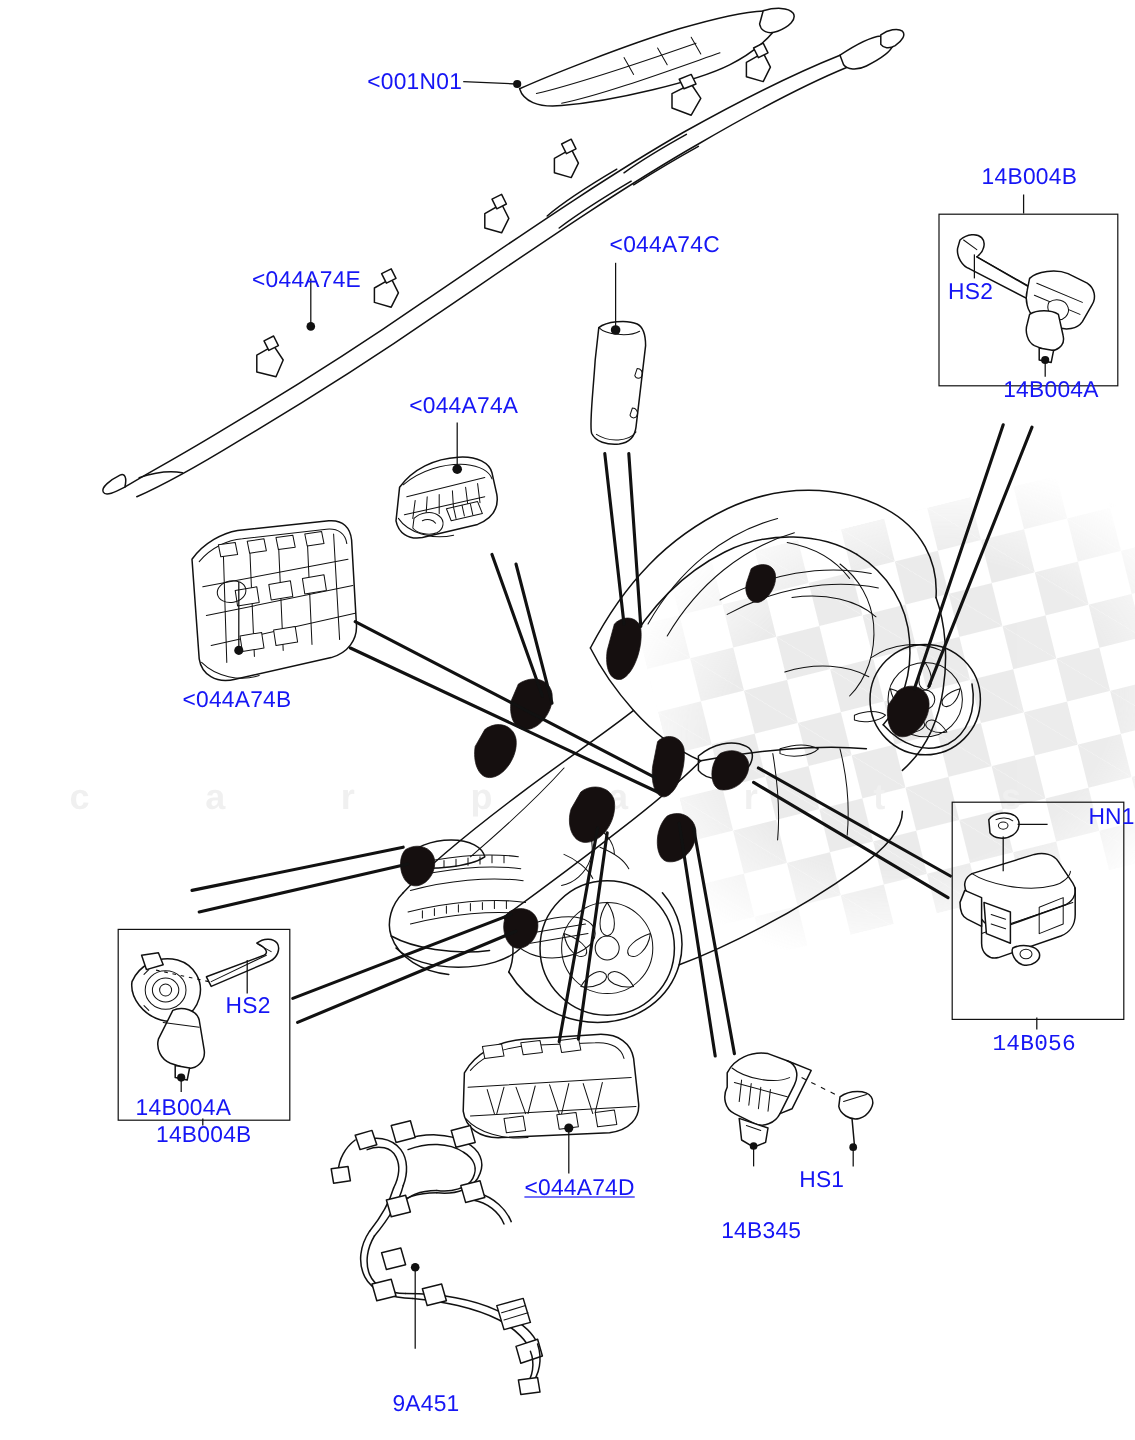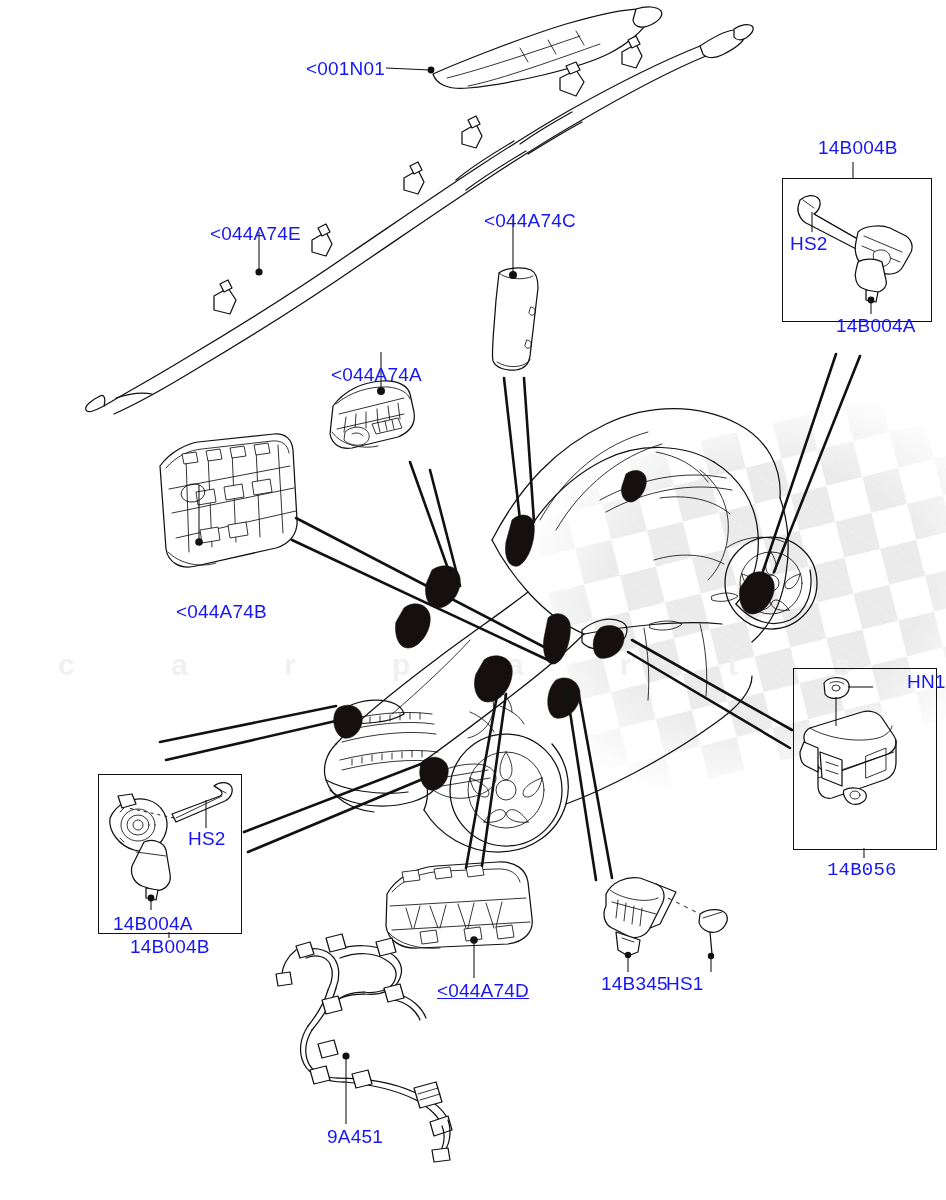--- a/index.html
+++ b/index.html
@@ -565,29 +565,29 @@
       <path class="stW" d="M612 878 L578 690"></path>
     </g>
   </svg>
 
   <div class="partbox" style="left:782px;top:178px;width:148px;height:142px;"></div>
   <div class="partbox" style="left:793px;top:668px;width:142px;height:180px;"></div>
   <div class="partbox" style="left:98px;top:774px;width:142px;height:158px;"></div>
 
   <div class="lbl" style="left:306px;top:58px;">&lt;001N01</div>
   <div class="lbl" style="left:210px;top:223px;">&lt;044A74E</div>
-  <div class="lbl" style="left:484px;top:194px;margin-top:16px;">&lt;044A74C</div>
-  <div class="lbl" style="left:331px;top:328px;margin-top:36px;">&lt;044A74A</div>
-  <div class="lbl" style="left:176px;top:573px;margin-top:28px;">&lt;044A74B</div>
+  <div class="lbl" style="left:508px;top:194px;">&lt;044A74C</div>
+  <div class="lbl" style="left:341px;top:328px;">&lt;044A74A</div>
+  <div class="lbl" style="left:152px;top:573px;">&lt;044A74B</div>
   <div class="lbl" style="left:818px;top:137px;">14B004B</div>
   <div class="lbl" style="left:790px;top:233px;">HS2</div>
   <div class="lbl" style="left:836px;top:315px;">14B004A</div>
   <div class="lbl" style="left:887px;top:671px;margin-left:20px;">HN1</div>
   <div class="lbl" style="left:827px;top:859px;font-family:Liberation Mono, monospace;">14B056</div>
   <div class="lbl" style="left:188px;top:828px;">HS2</div>
   <div class="lbl" style="left:113px;top:913px;">14B004A</div>
   <div class="lbl" style="left:130px;top:936px;">14B004B</div>
   <div class="lbl" style="left:437px;top:980px;text-decoration:underline;">&lt;044A74D</div>
-  <div class="lbl" style="left:601px;top:973px;">14B345</div>
+  <div class="lbl" style="left:601px;top:1016px;">14B345</div>
   <div class="lbl" style="left:666px;top:973px;">HS1</div>
-  <div class="lbl" style="left:327px;top:1126px;">9A451</div>
+  <div class="lbl" style="left:327px;top:1160px;">9A451</div>
 
 </div>
 
 </body></html>

